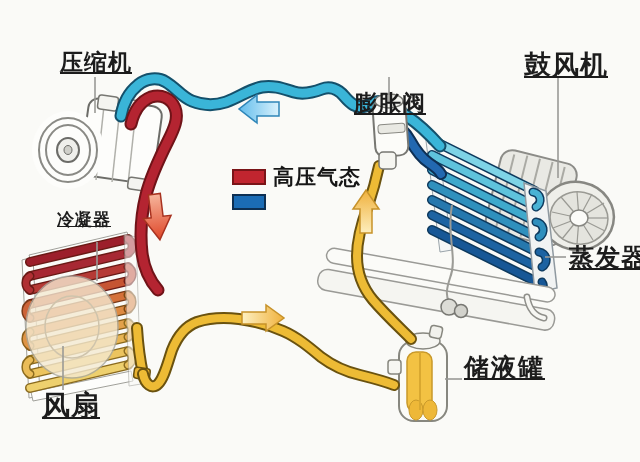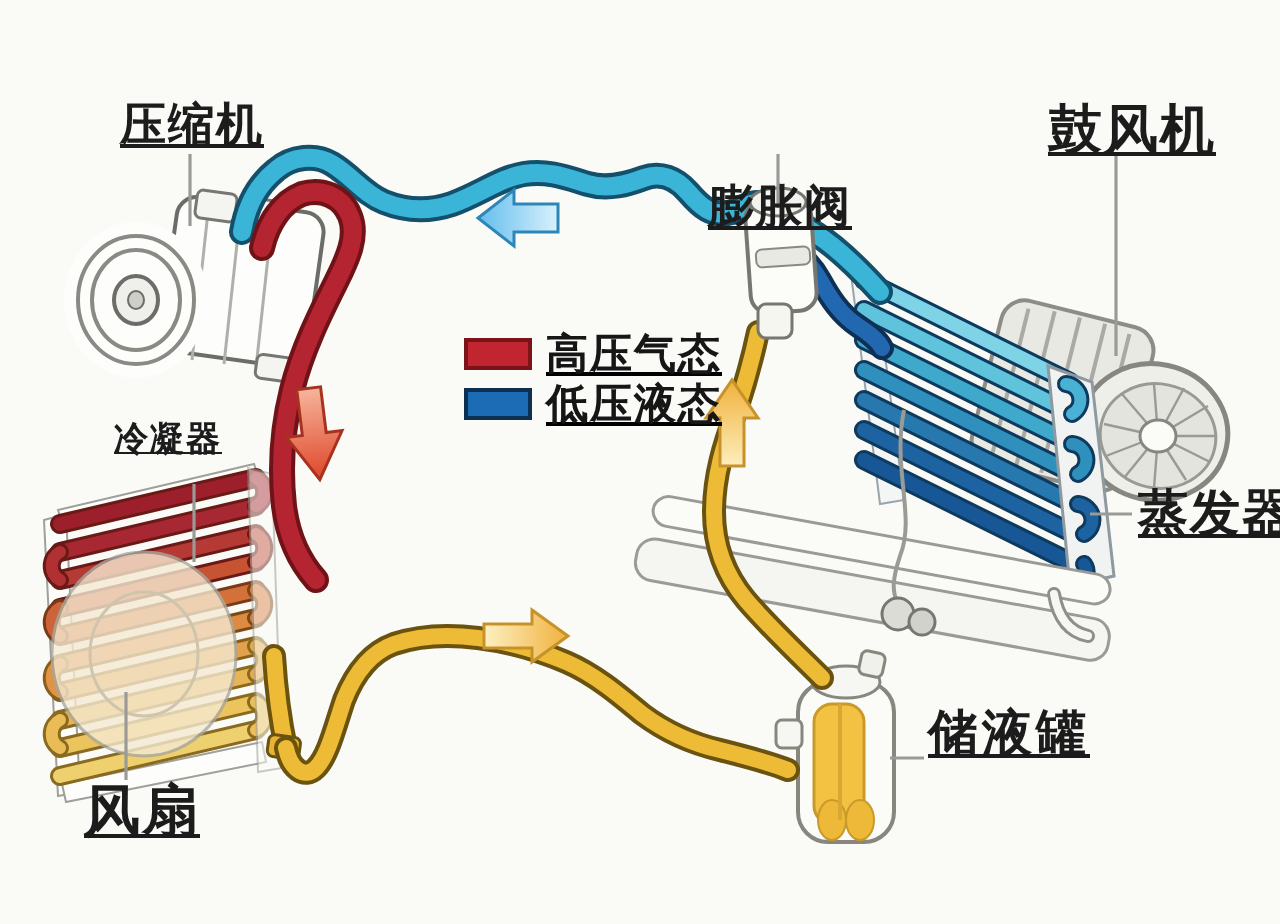--- a/index.html
+++ b/index.html
@@ -14,21 +14,21 @@
     letter-spacing:1px;line-height:1;text-decoration:underline;
   }
   .lbl-compressor{left:60px;top:51px;font-size:23px;}
   .lbl-expansion{left:354px;top:52px;font-size:23px;margin-top:40px;}
   .lbl-blower{left:524px;top:52px;font-size:27px;}
   .lbl-condenser{left:57px;top:211px;font-size:17px;text-align:right;}
   .lbl-fan{left:42px;top:392px;font-size:28px;}
   .lbl-evaporator{left:569px;top:245px;font-size:25px;}
   .lbl-receiver{left:464px;top:355px;font-size:25px;font-weight:900;letter-spacing:2px;}
   #legend{position:absolute;left:232px;top:164px;}
-  .legend-row{display:flex;align-items:center;height:25px;text-decoration:underline;}
+  .legend-row{display:flex;align-items:center;height:25px;}
   .legend-swatch{width:34px;height:16px;display:block;}
   .legend-text{margin-left:7px;font-size:21px;font-weight:bold;color:#161616;letter-spacing:1px;}
 </style>
 </head>
 <body>
 
 <svg id="scene" width="640" height="462" viewBox="0 0 640 462">
   <defs>
     <linearGradient id="gradDown" x1="0" y1="0" x2="0" y2="1">
       <stop offset="0" stop-color="#f6b59c"></stop>
@@ -288,15 +288,14 @@
   <div class="legend-row">
     <svg class="legend-swatch" width="34" height="16">
       <rect x="1" y="1" width="32" height="14" stroke-width="2" stroke="#7a1418" fill="#c1252f"></rect>
     </svg>
     <span class="legend-text">高压气态</span>
   </div>
   <div class="legend-row">
     <svg class="legend-swatch" width="34" height="16">
       <rect x="1" y="1" width="32" height="14" stroke-width="2" stroke="#0d2f52" fill="#1b6cb5"></rect>
     </svg>
-    <span class="legend-text">低压液态</span>
   </div>
 </div>
 
 </body></html>

